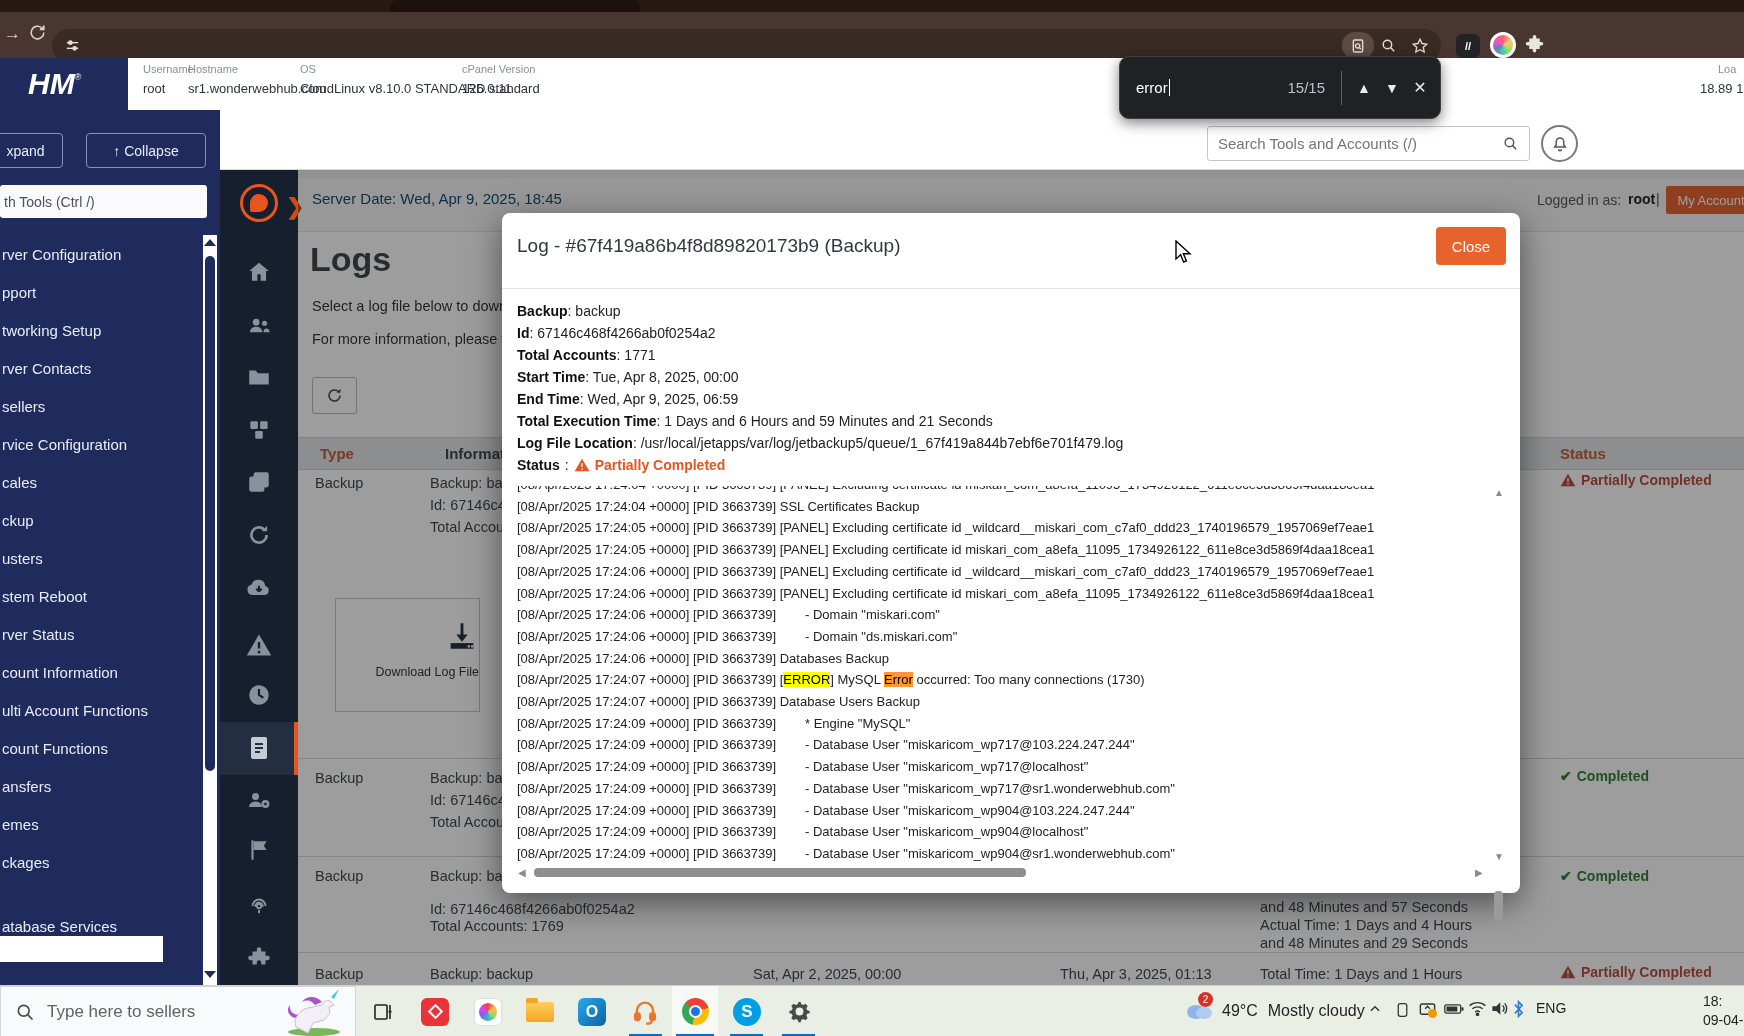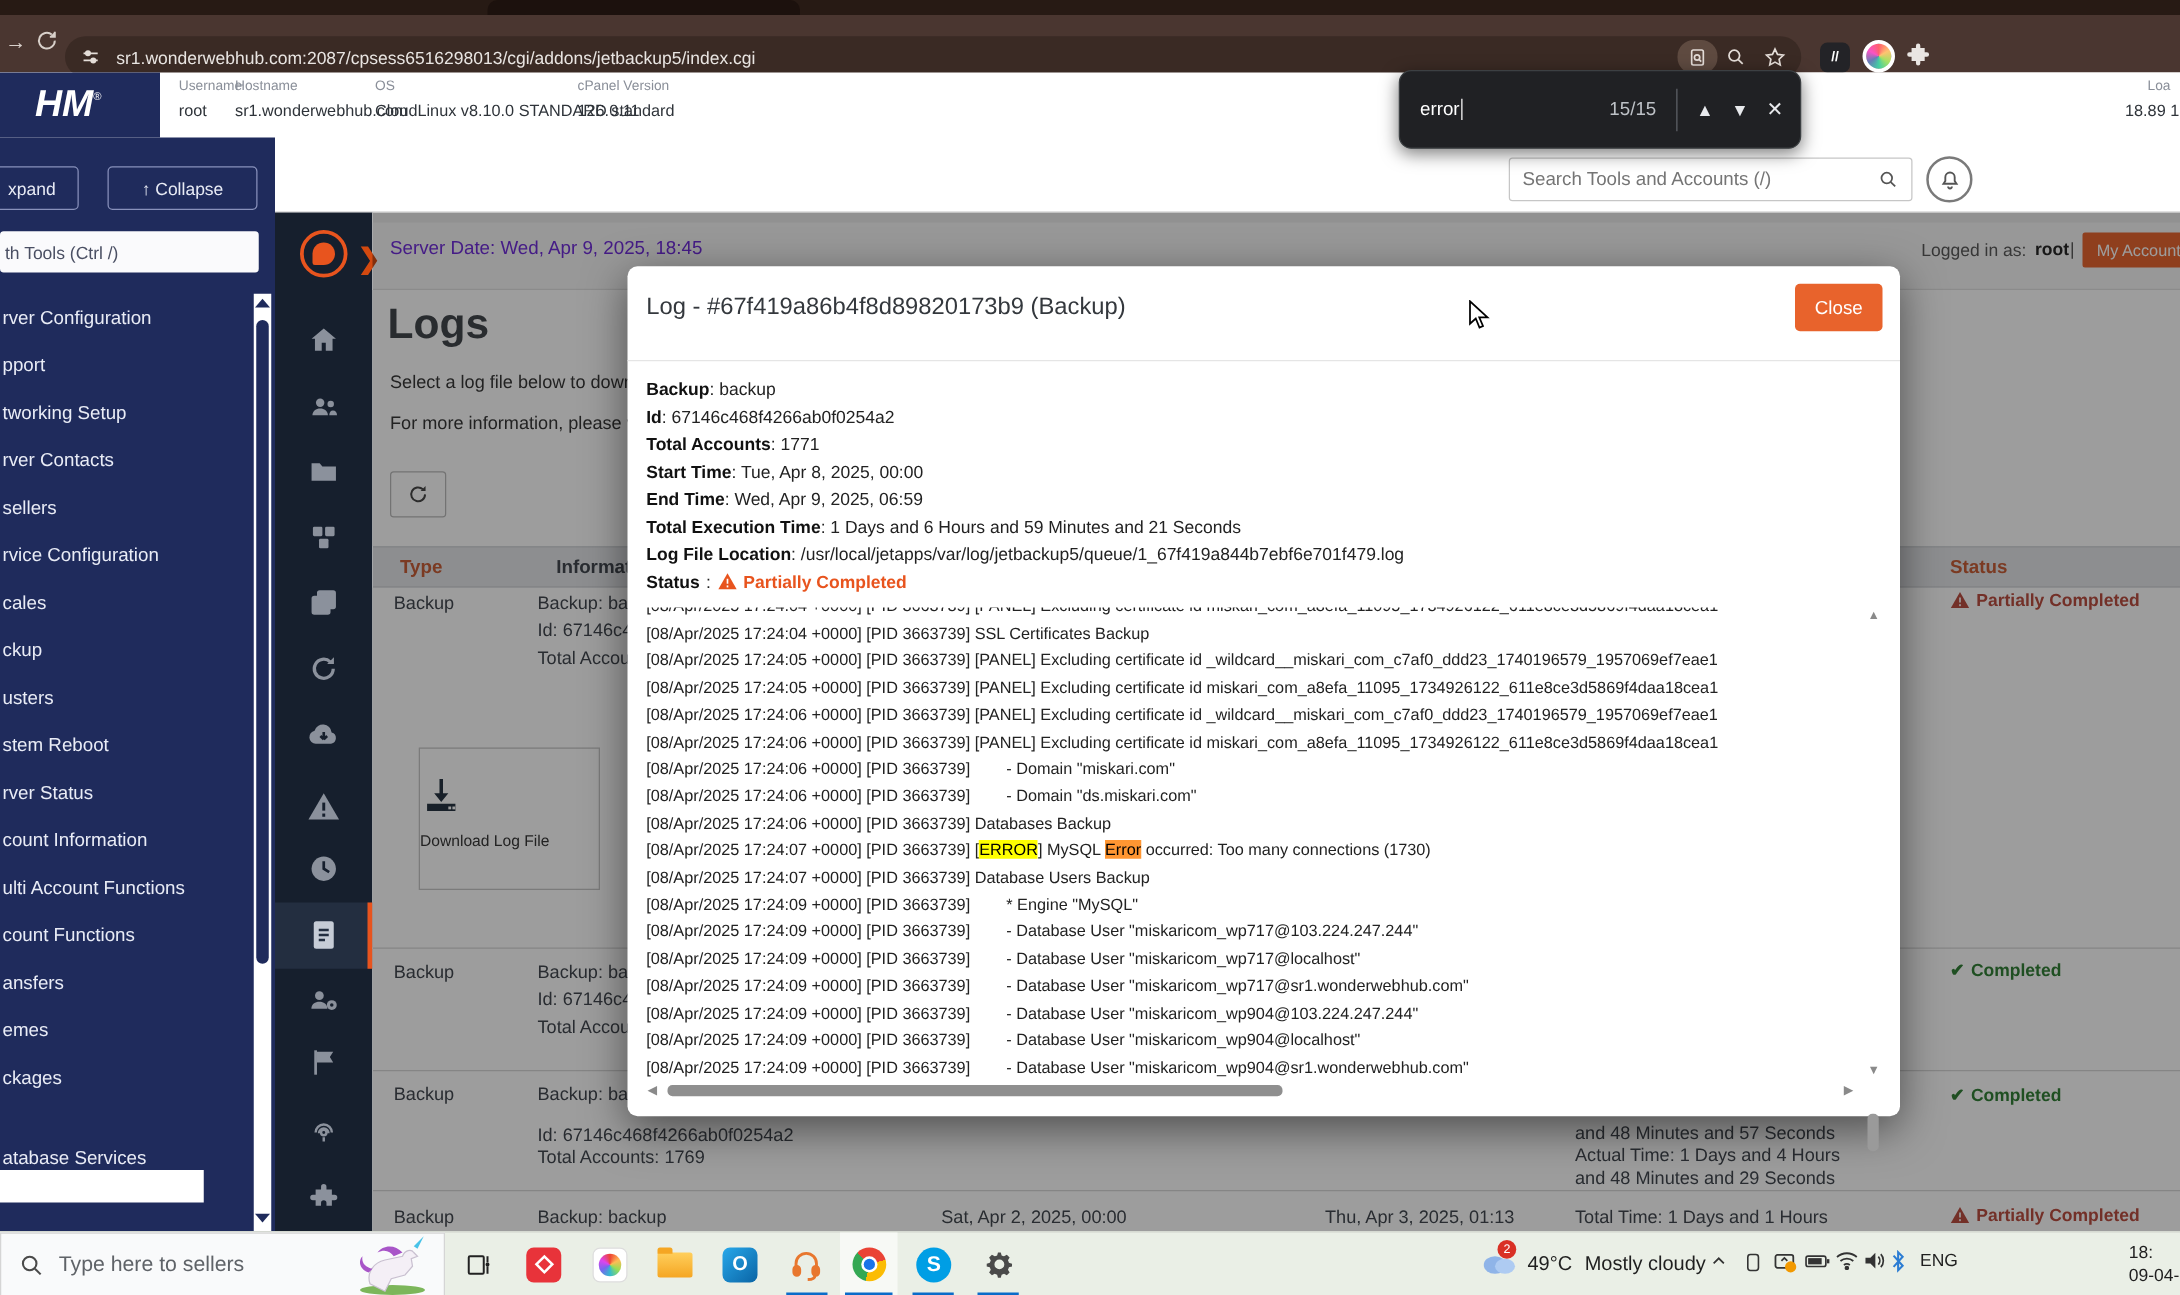--- a/index.html
+++ b/index.html
@@ -56,21 +56,21 @@
   .sdatetop{left:0;top:0;width:1446px;height:8px;background:#ececec}
   .myacct{background:#e8632c;color:#fff;font-size:13px;display:flex;align-items:center;justify-content:center;border-radius:2px}
   .pagetitle{font-size:34px;color:#3f4349;font-weight:700}
   .introline{font-size:14.5px;color:#333}
   .refreshbtn{left:14px;top:207px;width:45px;height:37px;border:1px solid #b9b9b9;border-radius:3px;background:#fff;display:flex;align-items:center;justify-content:center;color:#444}
   .thead{left:0;top:267px;width:1446px;height:33px;background:#e4e6e9;border-top:1px solid #cfd2d6;border-bottom:1px solid #cfd2d6}
   .th{font-weight:bold;font-size:15px;color:#3e444c}
   .th.orange{color:#c65a33}
   .cell{font-size:14.5px;color:#3e444c;white-space:nowrap}
   .rowline{left:0;width:1446px;height:1px;background:#d8d8d8}
-  .dltile{left:37px;top:428px;width:145px;height:114px;border:1px solid #c6c6c6;background:#fff;text-align:left;cursor:pointer}
+  .dltile{left:37px;top:428px;width:145px;height:114px;border:1px solid #c6c6c6;background:#fff;text-align:right;cursor:pointer}
   .dltext{font-size:12.5px;color:#333;margin-top:8px}
   .st-warn{color:#b94a3c;font-weight:bold;font-size:14px;display:flex;align-items:center;gap:5px}
   .st-ok{color:#2e7d32;font-weight:bold;font-size:14px;display:flex;align-items:center;gap:5px}
   .overlay{left:298px;top:170px;width:1446px;height:815px;background:rgba(10,10,10,.40);z-index:5}
   
   .modal{left:502px;top:213px;width:1018px;height:680px;background:#fff;border-radius:8px;box-shadow:0 10px 34px rgba(0,0,0,.5);z-index:10}
   .mtitle{font-size:19px;color:#34383d}
   .closebtn{left:934px;top:14px;width:70px;height:38px;background:#e8632c;border:none;border-radius:4px;color:#fff;font-size:15px;cursor:pointer}
   .mdivider{left:0;top:75px;width:1018px;height:1px;background:#e5e5e5}
   .dline{font-size:14px;color:#222;white-space:nowrap}
@@ -130,21 +130,20 @@
   </div>
   <div class="a urlpill">
     <span class="pillicon" style="margin-left:12px">
       <svg width="17" height="17" viewBox="0 0 24 24" stroke="#e4ddd8" stroke-width="2" fill="#e4ddd8">
           <line x1="4" y1="8" x2="20" y2="8"></line>
           <circle cx="9" cy="8" r="2.4"></circle>
           <line x1="4" y1="16" x2="20" y2="16"></line>
           <circle cx="15" cy="16" r="2.4"></circle>
         </svg>
     </span>
-    <span class="urltext" style="margin-left:12px">sr1.wonderwebhub.com:2087/cpsess6516298013/cgi/addons/jetbackup5/index.cgi</span>
     <span style="flex:1"></span>
     <span class="pillicon iconhl" style="width:32px;height:27px;margin-right:6px">
       <svg width="16" height="16" viewBox="0 0 24 24" fill="none" stroke="#e4ddd8" stroke-width="2">
           <rect x="5" y="3" width="14" height="18" rx="2"></rect>
           <circle cx="11.5" cy="12" r="3.2"></circle>
           <line x1="14" y1="14.5" x2="16.5" y2="17"></line>
         </svg>
     </span>
     <span class="pillicon" style="margin-right:14px">
       <svg width="17" height="17" viewBox="0 0 24 24" fill="none" stroke="#e4ddd8" stroke-width="2">
@@ -344,21 +343,21 @@
       <svg width="26" height="26" viewBox="0 0 24 24" fill="currentColor">
         <path d="M10 4a2 2 0 0 1 4 0v2h4v4h2a2 2 0 0 1 0 4h-2v4h-4v-2a2 2 0 0 0-4 0v2H6v-4H4a2 2 0 0 1 0-4h2V6h4z"></path>
       </svg>
     </div>
 </div>
 <div class="a railchev">❯</div>
 
 <div class="a app">
   <div class="a sdatebar"></div>
   <div class="a sdatetop"></div>
-  <div class="a" style="left:14px;top:20px;font-size:15px;color:#6d28d9">Server Date: Wed, Apr 9, 2025, 18:45</div>
+  <div class="a" style="left:14px;top:20px;font-size:15px;color:#0c4a6e">Server Date: Wed, Apr 9, 2025, 18:45</div>
   <div class="a" style="left:1239px;top:22px;font-size:14px;color:#555">Logged in as:</div>
   <div class="a" style="left:1330px;top:21px;font-size:14px;font-weight:bold;color:#222">root</div>
   <div class="a" style="left:1358px;top:21px;font-size:14px;color:#555">|</div>
   <div class="a myacct" style="left:1368px;top:16px;width:90px;height:28px">My Account</div>
 
   <div class="a pagetitle" style="left:12px;top:70px">Logs</div>
   <div class="a introline" style="left:14px;top:128px">Select a log file below to downloa</div>
   <div class="a introline" style="left:14px;top:161px">For more information, please visi</div>
   <div class="a refreshbtn">
     <svg width="19" height="19" viewBox="0 0 24 24" fill="none" stroke="#444" stroke-width="2">

